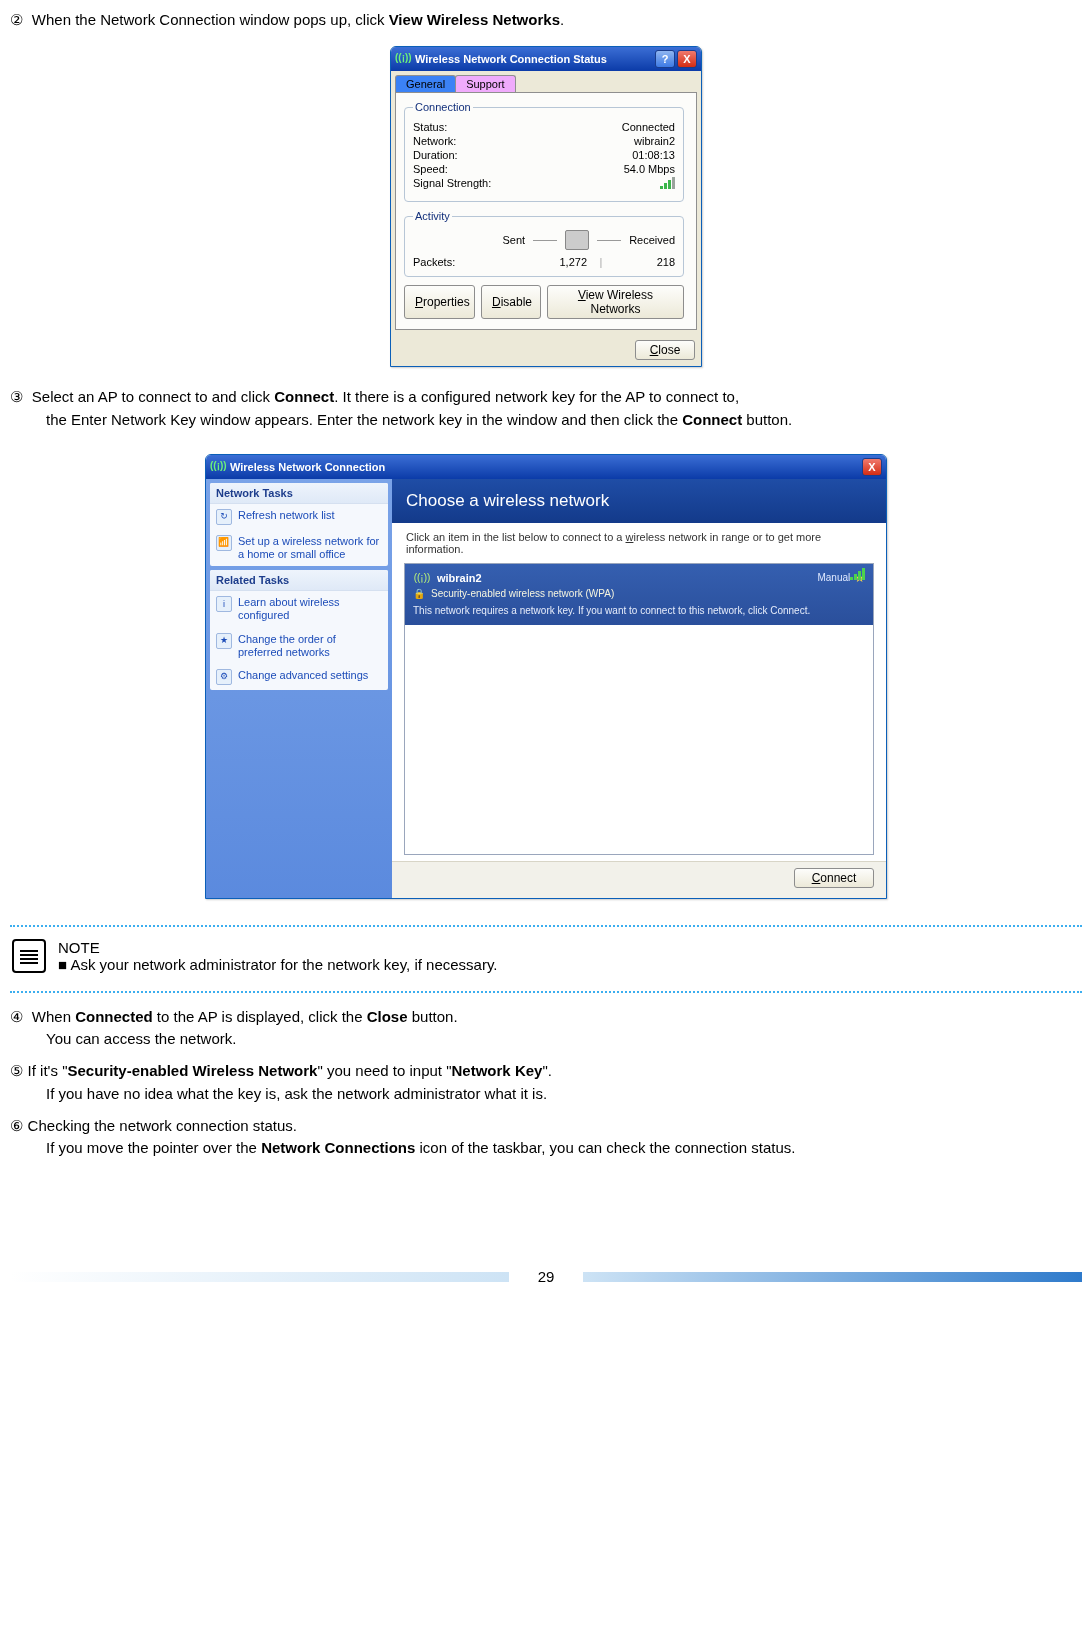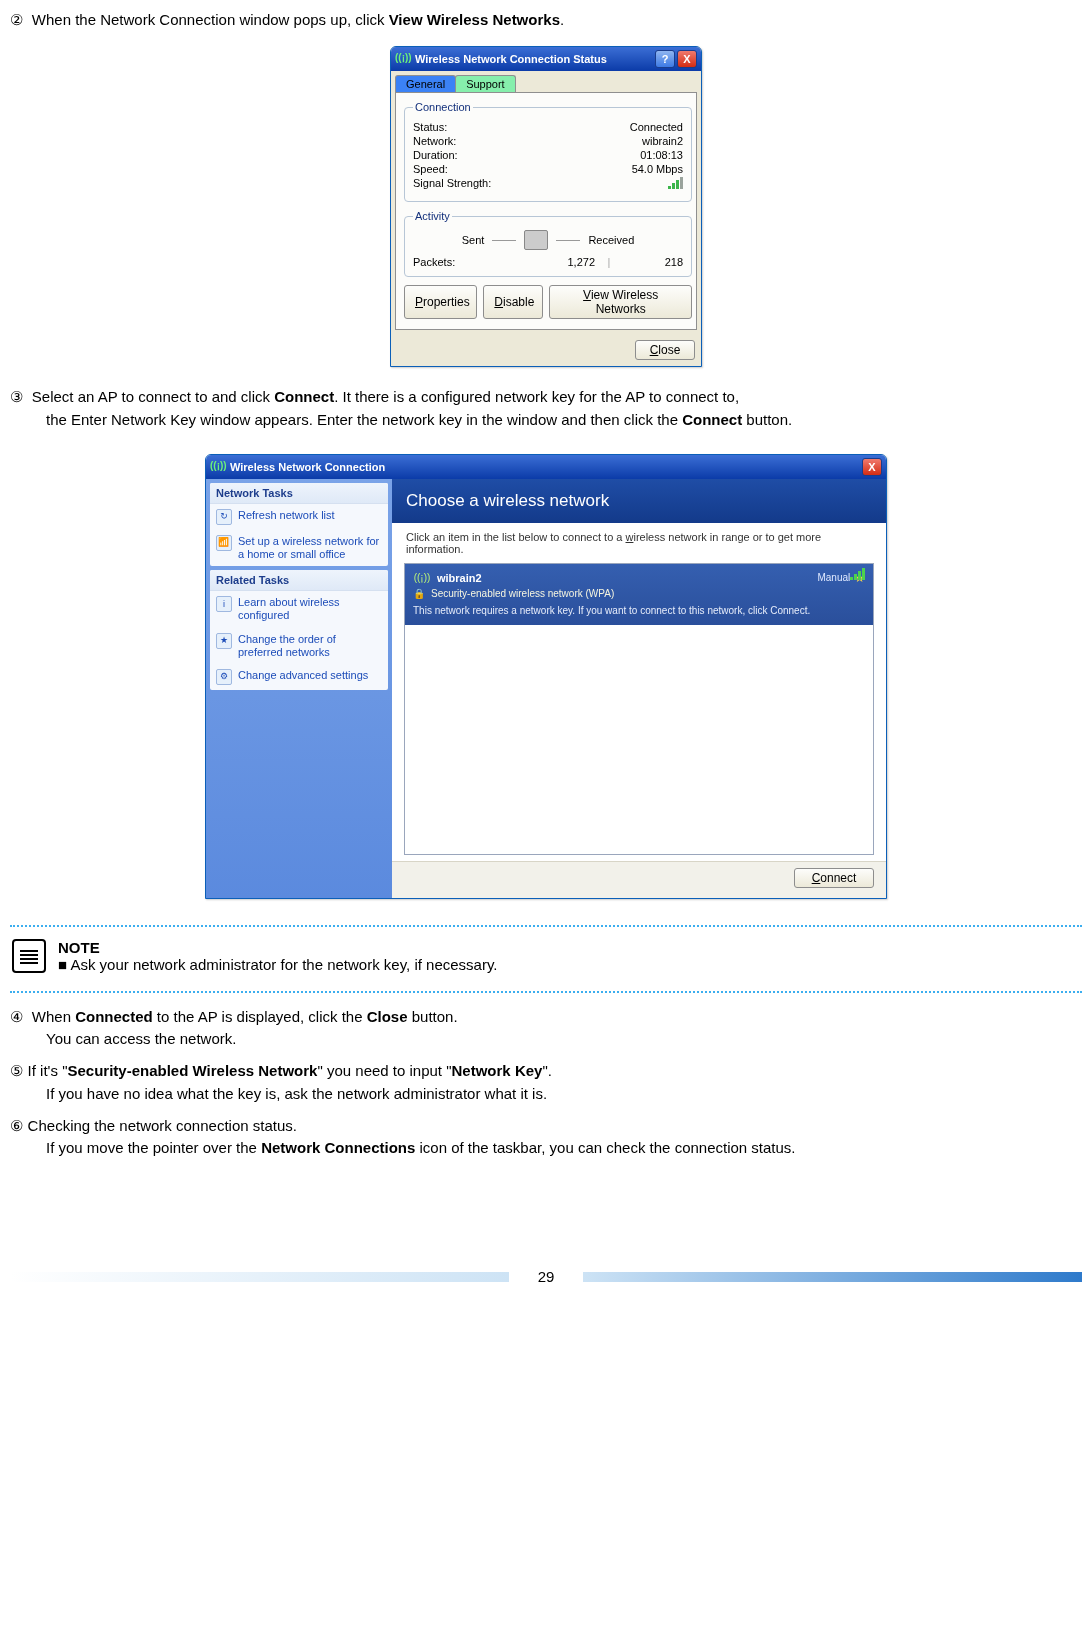--- a/index.html
+++ b/index.html
@@ -58,51 +58,51 @@
     font-size: 11px;
     font-weight: bold;
   }
   .tb-help { background: linear-gradient(#8fb5f0,#3d7ae5); color:#fff;}
   .tb-close { background: linear-gradient(#f07a6d,#d42c13); color:#fff;}
   .tabs { padding: 4px 4px 0 4px; display:flex; gap:0; }
   .tab {
     border: 1px solid #8f8f8f;
     border-bottom: none;
     padding: 2px 10px;
-    background: #86efac;
+    background: #f0abfc;
     border-radius: 3px 3px 0 0;
     margin-right: -1px;
     font-size: 11px;
   }
   .tab.selected { background: #3b82f6; position: relative; z-index:2;}
   .panel {
     margin: 0 4px 4px 4px;
     border: 1px solid #8f8f8f;
     background: #fcfcfa;
-    padding: 6px 4px 10px 8px;
+    padding: 6px 12px 10px 8px;
   }
   fieldset {
     border: 1px solid #b7c6d6;
     border-radius: 4px;
     margin: 2px 0 8px 0;
     padding: 6px 8px 8px 8px;
   }
   legend { color: #13307b; font-size: 11px; padding: 0 2px; }
   .row { display: flex; justify-content: space-between; margin: 2px 0; }
   .row .label { }
   .row .val { text-align: right; }
   .bars {
     display: inline-flex; align-items:flex-end; gap:1px; height:12px;
   }
   .bars span {
     width: 3px; background: #3bb54a; display:inline-block;
   }
   .bars .b1{height:3px}.bars .b2{height:6px}.bars .b3{height:9px}.bars .b4{height:12px; background:#9aa39c}
   .activity-graphic {
-    display:flex; align-items:center; justify-content:center; gap:8px;
+    display:flex; align-items:center; justify-content:flex-end; gap:8px;
     margin: 2px 0 6px 0;
   }
   .activity-graphic .dash { border-top:1px solid #999; width:24px; height:0; }
   .activity-graphic .pc {
     width: 22px; height:18px;
     background: #ccc; border:1px solid #888; border-radius:2px;
   }
   .packets-row { display:flex; margin-top:4px;}
   .packets-row .c1{flex:1}
   .packets-row .c2{width:60px; text-align:right;}
@@ -222,21 +222,21 @@
   .note-row { display:flex; align-items:flex-start; gap:12px; padding: 0 2px; }
   .note-icon {
     width: 30px; height:28px;
     border: 2px solid #000;
     border-radius: 4px;
     display:flex; flex-direction:column; align-items:center; justify-content:center;
     gap:2px;
     padding-top:2px;
   }
   .note-icon .ln { width:18px; height:2px; background:#000;}
-  .note-text .nh { font-weight:bold; }
+  .note-text .nh { font-weight:normal; }
 
   
   .page-foot {
     display:flex; align-items:center; justify-content:center;
     gap: 29px;
     margin-top: 100px;
   }
   .foot-bar {
     flex:1; height: 10px;
   }

